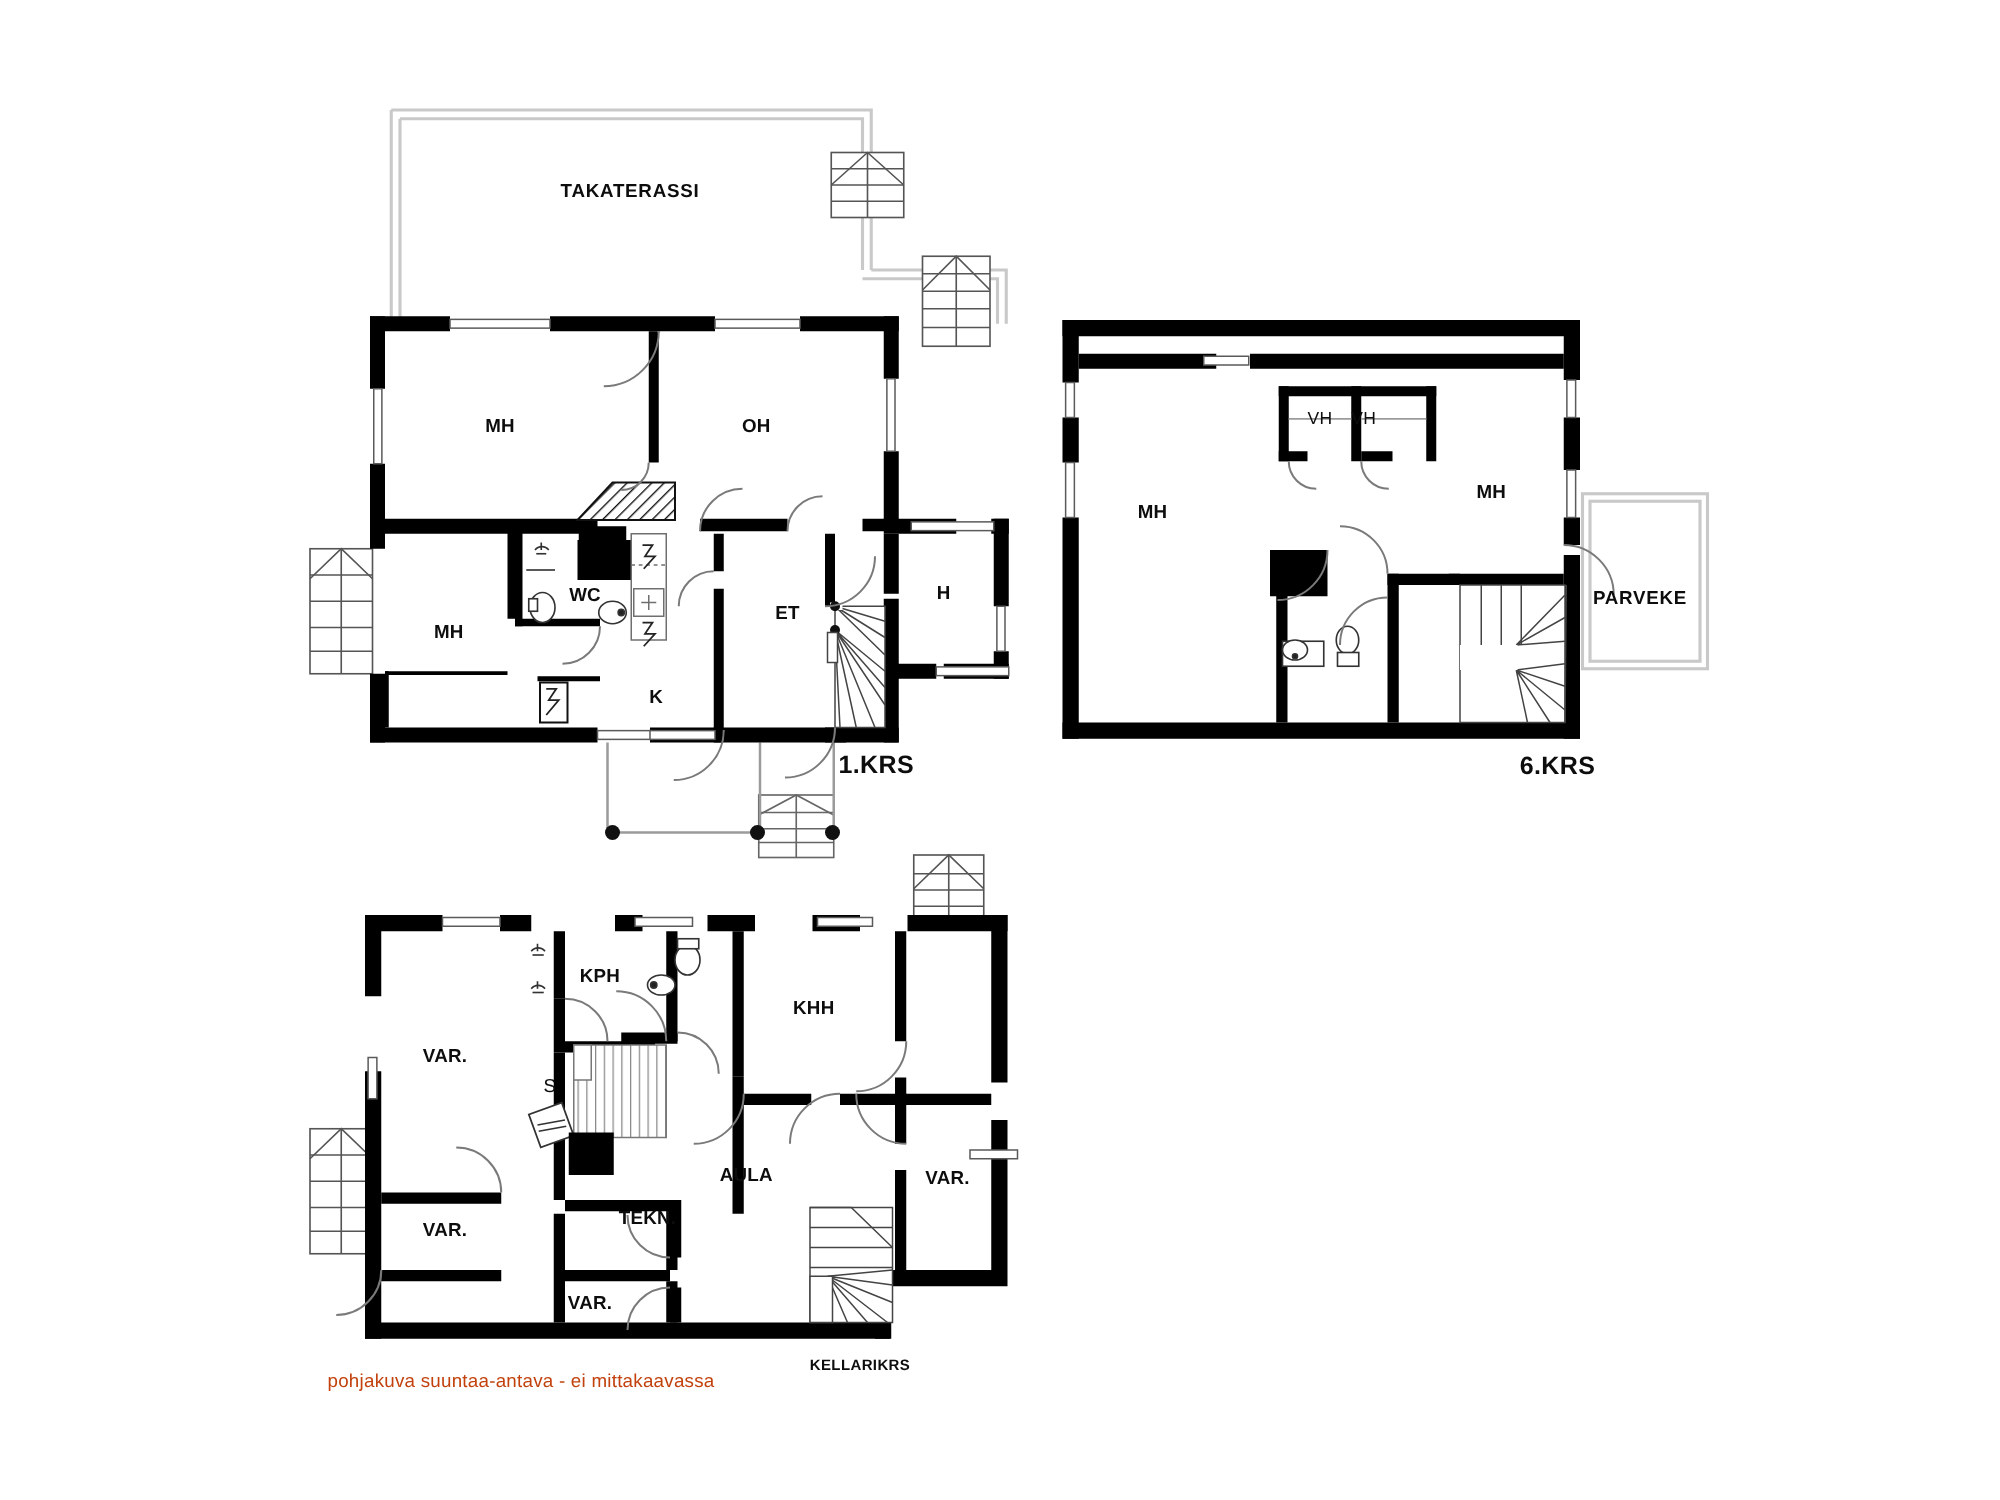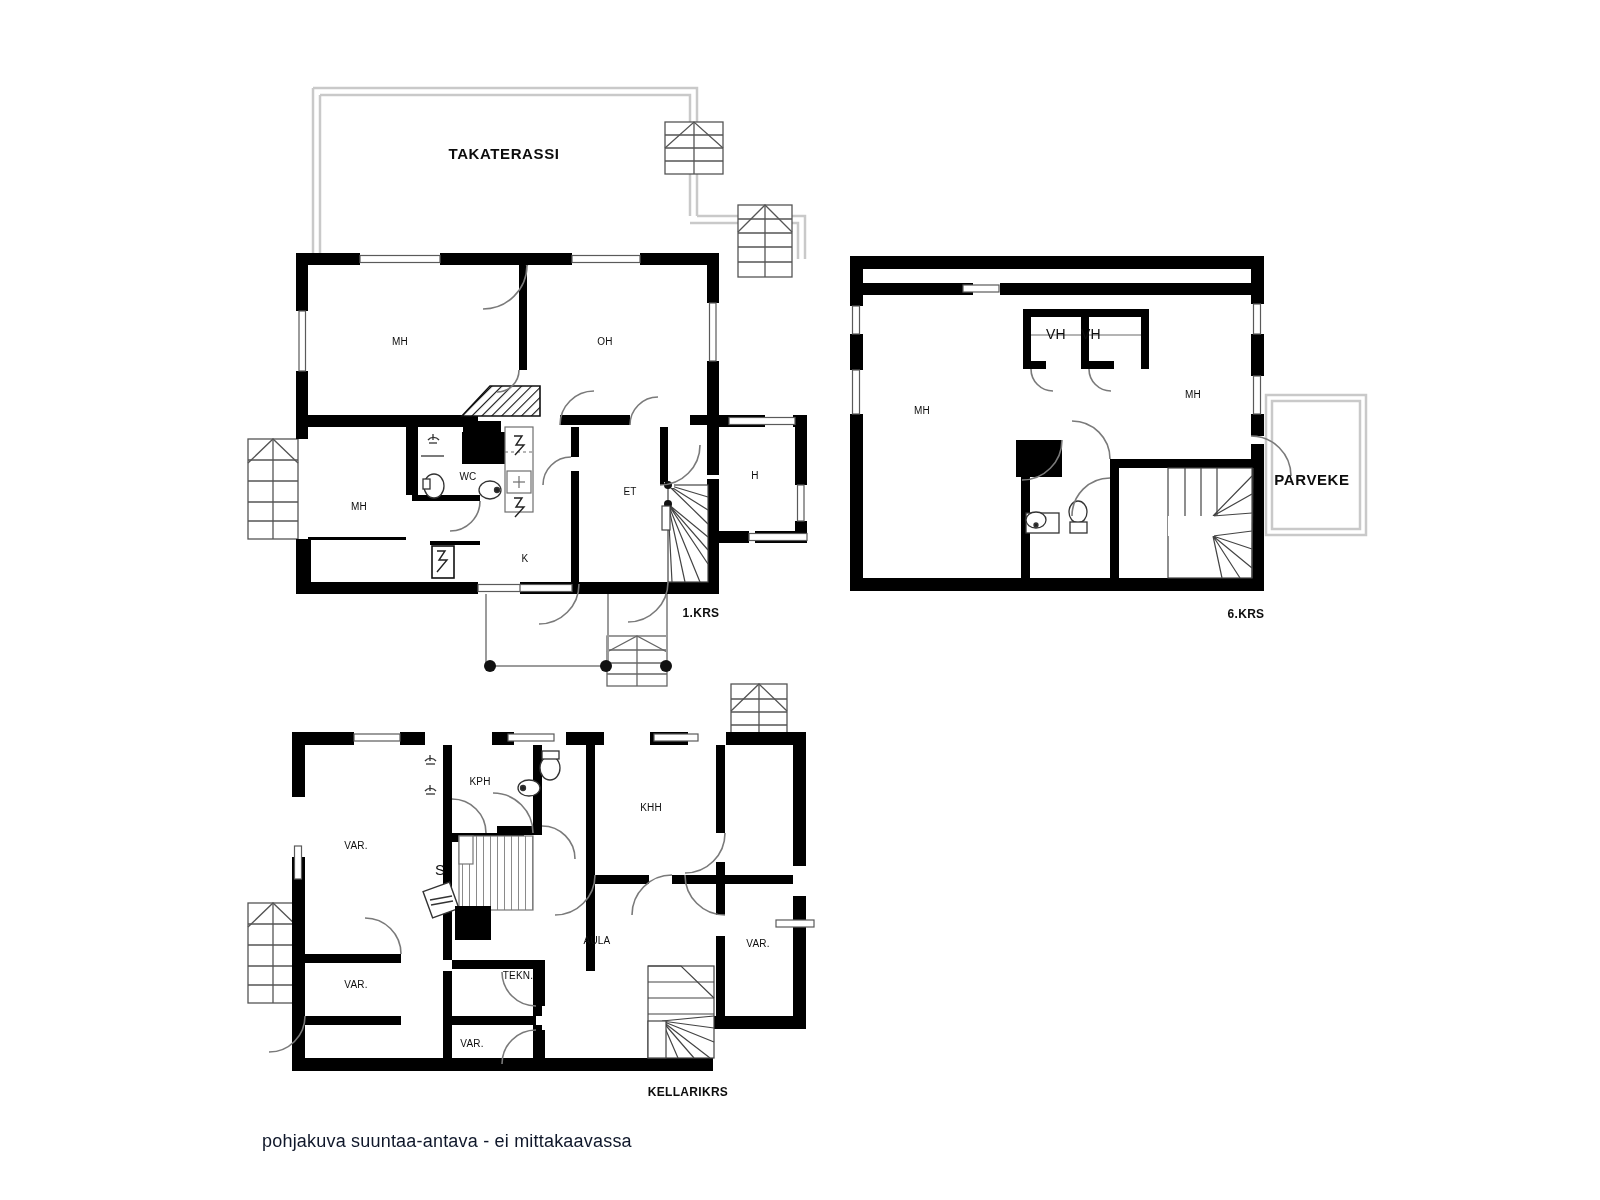--- a/index.html
+++ b/index.html
@@ -31,29 +31,28 @@
   }
   
   .lbl {
     position: absolute;
     color: #0d0d0d;
     font-family: "Liberation Sans", sans-serif;
     white-space: nowrap;
     transform: translate(-50%, -50%);
     letter-spacing: 0.2px;
   }
-  .lbl.room      { font-size: 10px; font-weight: 400; }
+  .lbl.room      { font-size: 15px; font-weight: 700; }
   .lbl.roomsm    { font-size: 14px; font-weight: 400; }
   .lbl.terrace   { font-size: 15px; font-weight: 700; letter-spacing: 0.6px;}
-  .lbl.floorname { font-size: 12px; font-weight: 700; letter-spacing: 0.3px; }
+  .lbl.floorname { font-size: 20px; font-weight: 700; letter-spacing: 0.3px; }
   .lbl.basename  { font-size: 12px; font-weight: 700; letter-spacing: 0.3px; }
   .lbl.disclaimer{
-    font-size: 18px; font-weight: 400; color: #0f172a;
+    font-size: 15px; font-weight: 400; color: #c2410c;
     transform: translate(0,-50%);
-    margin-top: 36px;
   }
   .lbl.sauna     { font-size: 15px; font-weight: 400; }
 
   
   #logo-block {
     position: absolute;
     left: 1258px;
     top: 995px;
     width: 120px;
     height: 110px;

